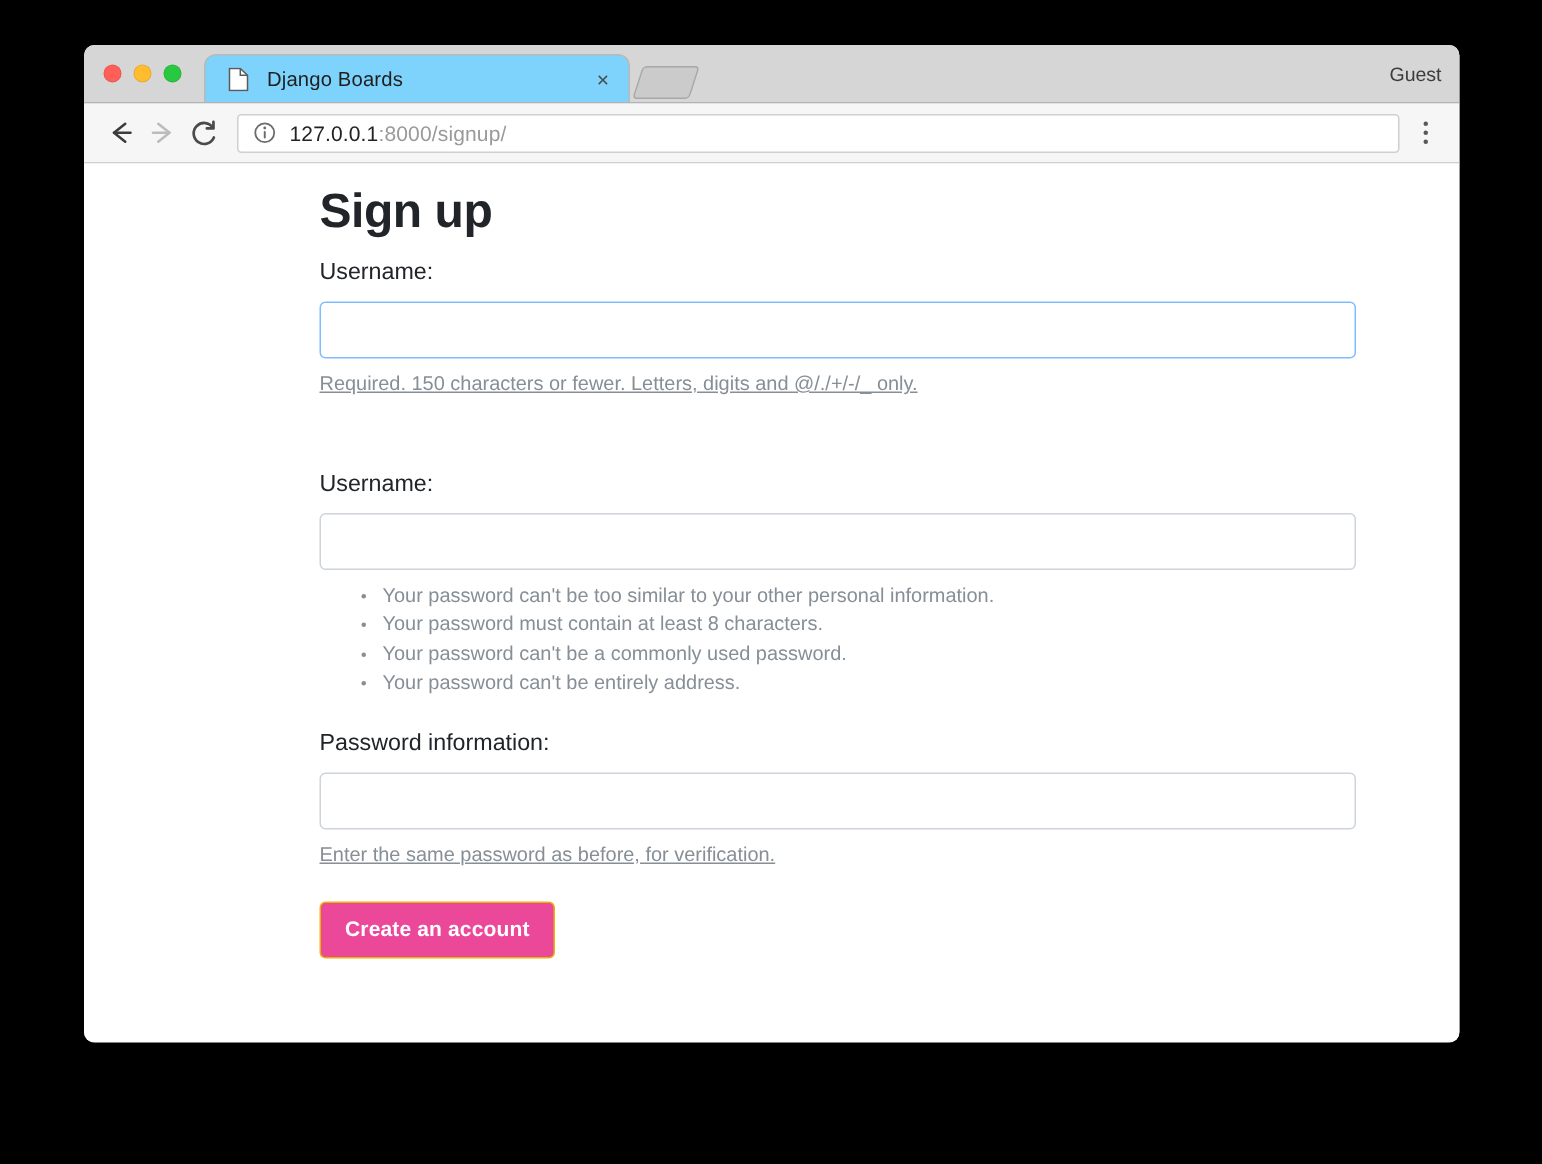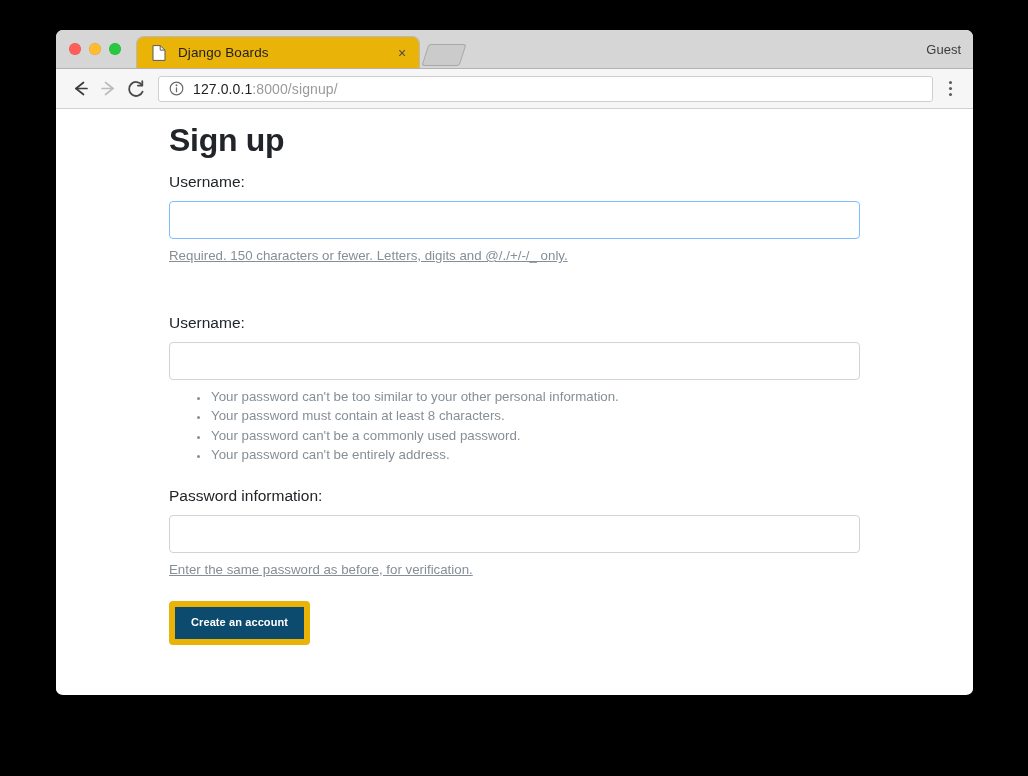--- a/index.html
+++ b/index.html
@@ -57,21 +57,21 @@
   .tl-close  { background: #ff5f57; box-shadow: inset 0 0 0 0.5px rgba(0,0,0,0.12); }
   .tl-min    { background: #febc2e; box-shadow: inset 0 0 0 0.5px rgba(0,0,0,0.12); }
   .tl-max    { background: #28c840; box-shadow: inset 0 0 0 0.5px rgba(0,0,0,0.12); }
 
   .tab {
     position: absolute;
     left: 80px;
     top: 6px;
     width: 284px;
     height: 32px;
-    background: #eab308;
+    background: #7dd3fc;
     border: 1px solid #b9b9b9;
     border-bottom: none;
     border-radius: 8px 8px 0 0;
     display: flex;
     align-items: center;
     padding: 0 8px 0 14px;
     box-sizing: border-box;
   }
   .tab-favicon {
     width: 16px;
@@ -191,20 +191,21 @@
     border-radius: 50%;
     background: #5a5a5a;
   }
 
   
   .viewport {
     position: relative;
     height: 585px;
     background: #ffffff;
     overflow: hidden;
+    padding-left: 44px;
   }
 
   .page {
     padding: 0;
     position: relative;
   }
 
   .content {
     position: absolute;
     left: 113px;   
@@ -267,25 +268,25 @@
   ul.help-list li {
     font-size: 13.3px;
     color: #868e96;
     line-height: 1.47;
     padding-left: 1px;
   }
   ul.help-list li::marker { font-size: 11px; }
 
   .btn-primary {
     display: inline-block;
-    background: #0c4a6e;
-    border: 6px solid #eab308;
+    background: #ec4899;
+    border: 1px solid #eab308;
     border-radius: 4px;
     color: #ffffff;
-    font-size: 11px;
+    font-size: 14px;
     font-weight: 700;
     font-family: "Liberation Sans", sans-serif;
     padding: 9px 16px 10px 16px;
     cursor: pointer;
     line-height: 1.2;
     letter-spacing: 0.1px;
   }
   .spacer-22 { height: 22px; }
   .spacer-27 { height: 27px; }
 </style>

